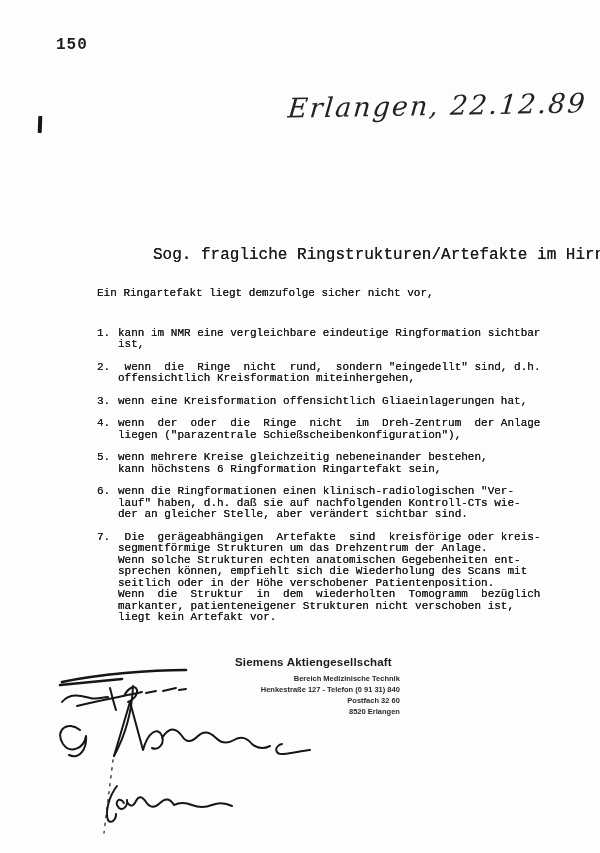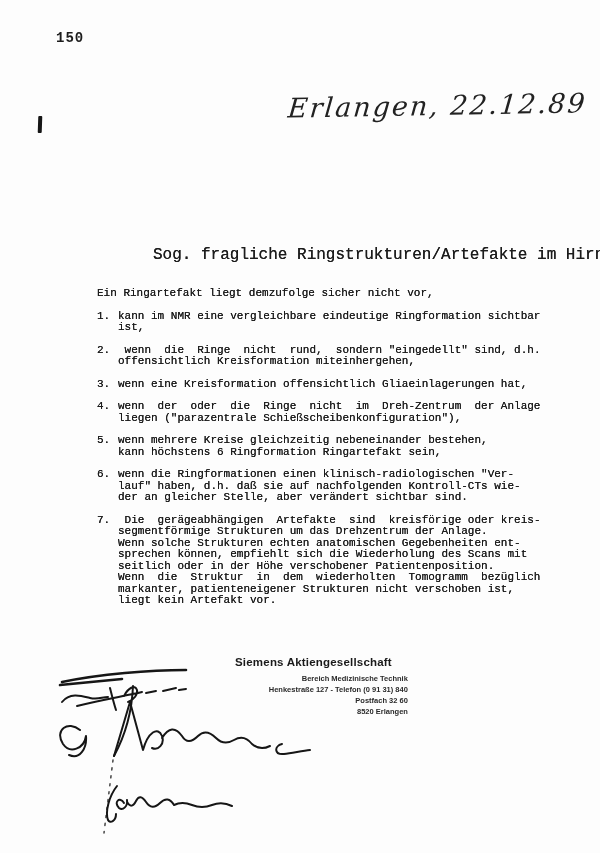--- a/index.html
+++ b/index.html
@@ -2,22 +2,22 @@
 <html><head>
 <meta charset="utf-8">
 <style>
   html,body { margin:0; padding:0; background:#e8e8e8; }
   .page {
     position:relative; width:600px; height:853px; margin:0 auto;
     background:#fdfdfd; overflow:hidden;
     font-family:"Liberation Mono", monospace; color:#1c1c1c;
   }
   .page-number {
-    position:absolute; left:56px; top:30px;
-    font-size:14px; font-weight:bold; letter-spacing:1px;
+    position:absolute; left:56px; top:36px;
+    font-size:16px; font-weight:bold; letter-spacing:1px;
   }
   .scan-speck {
     position:absolute; left:38px; top:116px; width:4px; height:17px;
     background:#161616; border-radius:1px; transform:rotate(2deg);
   }
   .hand-date {
     position:absolute; left:288px; top:90px;
     font-family:"DejaVu Serif", serif; font-style:italic;
     font-size:27px; letter-spacing:2px; white-space:nowrap;
     transform:rotate(-1deg) skewX(-6deg); color:#222;
@@ -28,30 +28,30 @@
     text-shadow:0 0 0.35px #1c1c1c;
   }
   .body {
     position:absolute; left:97px; top:288px; width:472px;
   }
   .mono {
     font-size:11px; line-height:11.5px; margin:0;
     white-space:pre-wrap; text-shadow:0 0 0.35px #1c1c1c;
   }
   .intro { margin-bottom:15px; }
-  .lead  { margin-bottom:11px; }
+  .lead  { margin-bottom:28px; }
   .item  { display:flex; margin-bottom:11px; }
   .item-num { flex:none; width:21px; }
   .item-text { flex:1; }
   .sender {
     position:absolute; left:235px; top:656px;
     font-family:"Liberation Sans", sans-serif; color:#1a1a1a;
   }
   .sender-company {
-    font-size:11.5px; font-weight:bold; letter-spacing:0.2px; margin:0 16px 5px 0;
+    font-size:11.5px; font-weight:bold; letter-spacing:0.2px; margin:0 8px 5px 0;
   }
   .sender-line {
     font-size:7.5px; font-weight:bold; line-height:11px; margin:0; color:#2a2a2a;text-align:right;
   }
   .signatures {
     position:absolute; left:40px; top:650px; width:290px; height:200px;
   }
   .signatures path {
     fill:none; stroke:#161616; stroke-linecap:round; stroke-linejoin:round;
   }

